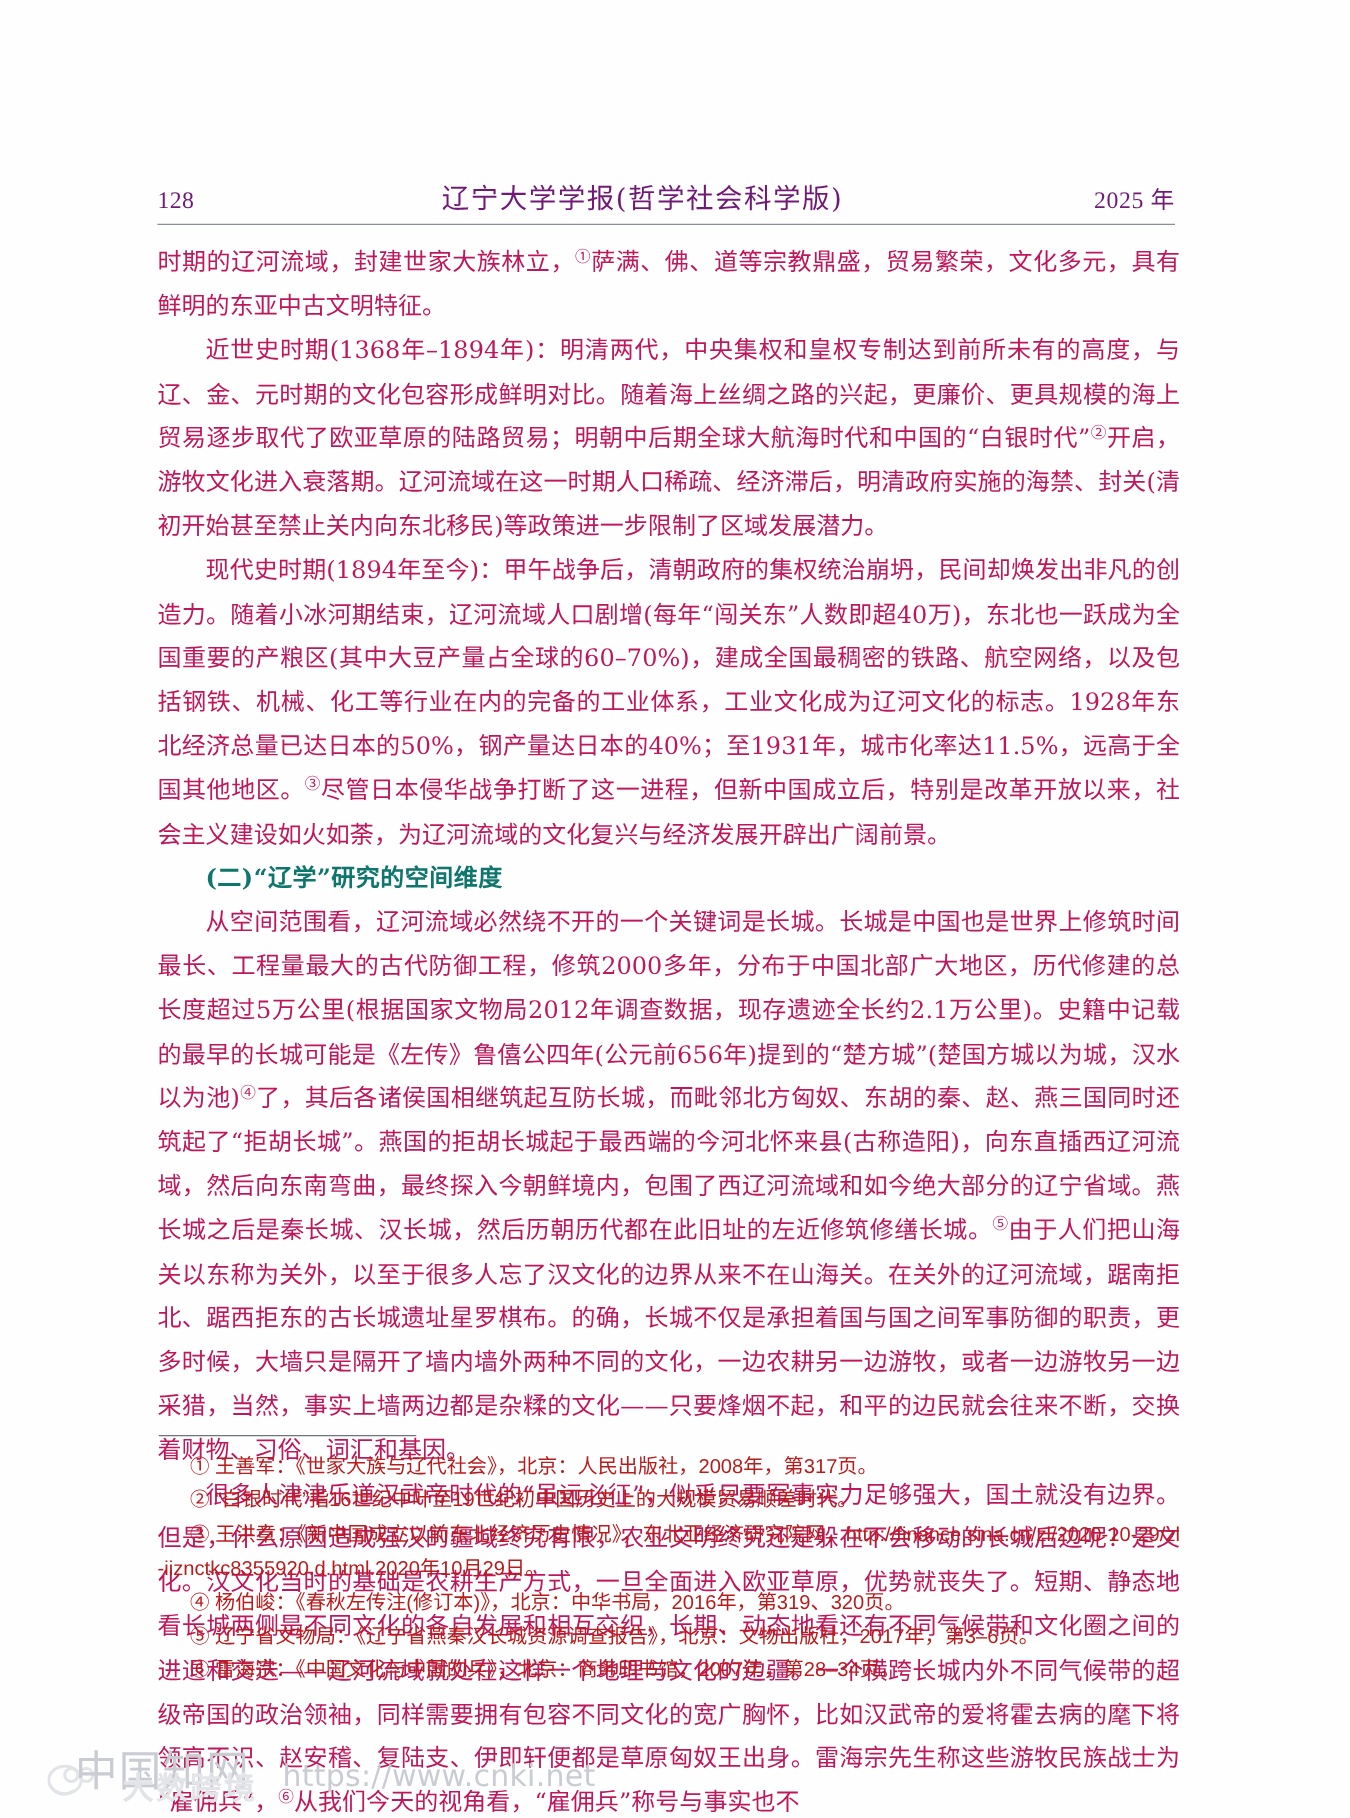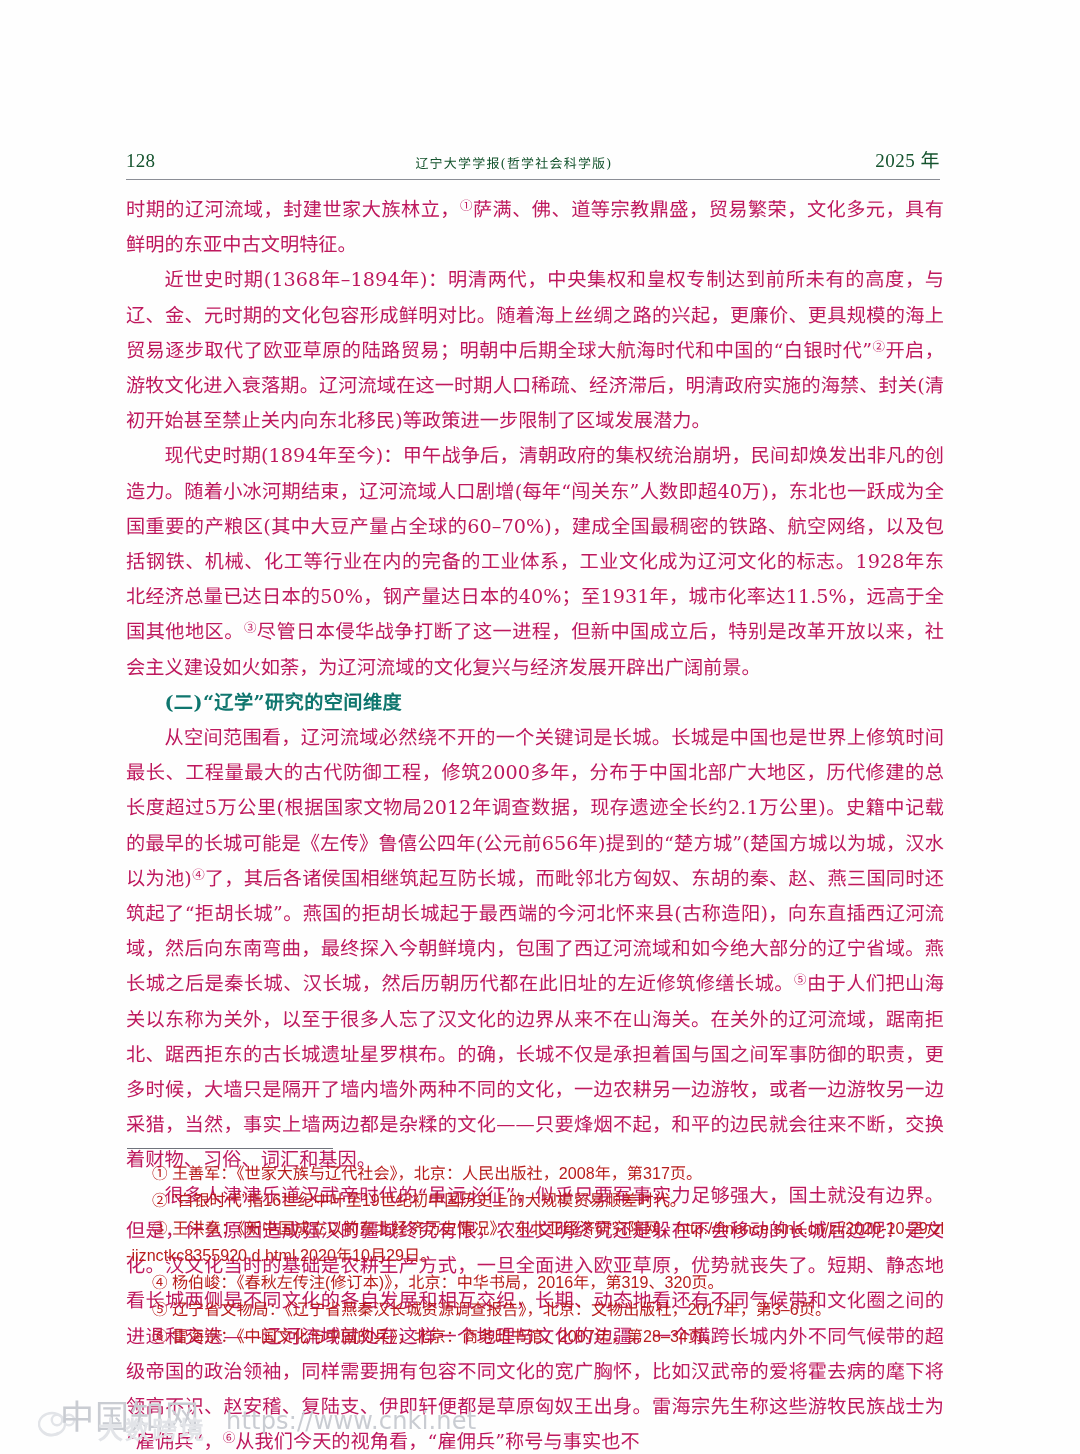--- a/index.html
+++ b/index.html
@@ -31,30 +31,30 @@
     position: absolute;
     top: 138px;
     left: 126px;
     width: 814px;
     height: 34px;
     display: flex;
     align-items: flex-end;
     justify-content: space-between;
     font-size: 19.5px;
     letter-spacing: 0.3px;
-    color: #14532d;
+    color: #701a75;
   }
   .rh-page-number {
     font-family: "Liberation Serif", serif;
     font-size: 19px;
     min-width: 60px;
   }
   .rh-journal-title {
     font-family: "DejaVu Serif", "Liberation Serif", serif;
-    font-size: 13px;
+    font-size: 22px;
     letter-spacing: 1.2px;
     flex: 1;
     text-align: center;
     padding-right: 18px;
     margin-top: 42px;
   }
   .rh-year {
     font-size: 19px;
     min-width: 80px;
     text-align: right;

